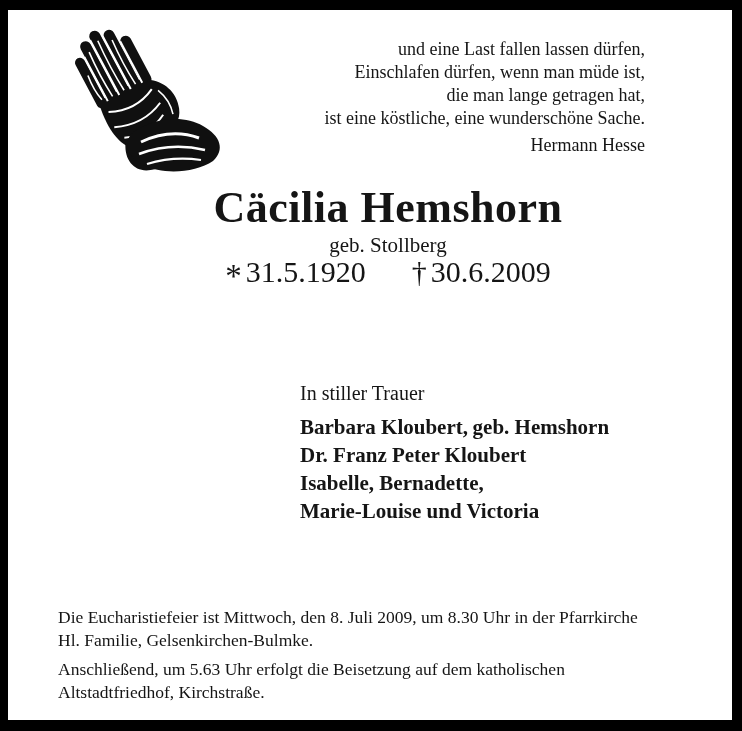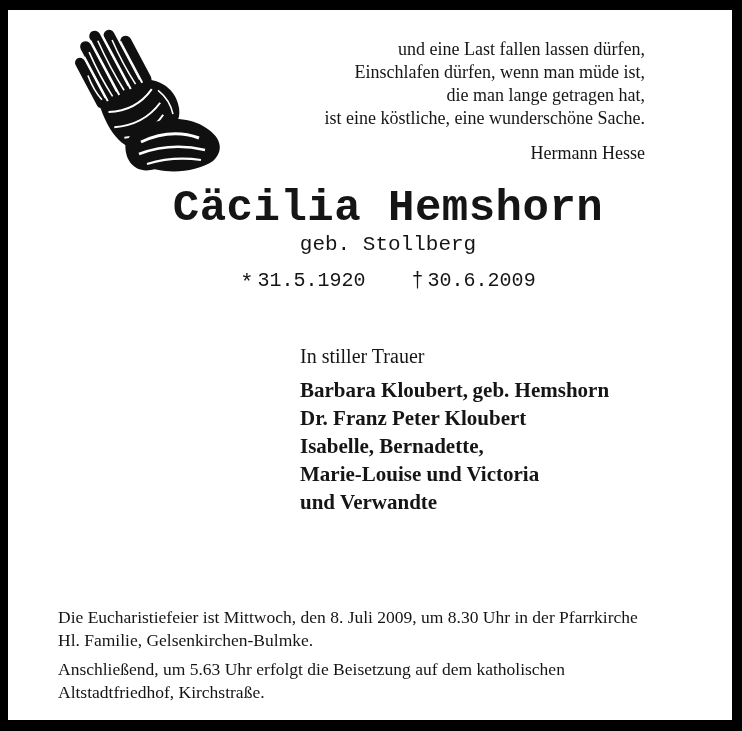--- a/index.html
+++ b/index.html
@@ -30,44 +30,42 @@
   
   .poem {
     position: absolute;
     top: 28px;
     right: 87px;
     text-align: right;
     font-size: 18px;
     line-height: 23px;
     white-space: nowrap;
   }
-  .poem .attribution { margin-top: 12px; }
+  .poem .attribution { margin-top: 4px; }
 
   
   .header {
     position: absolute;
     left: 0; right: 0;
     top: 174px;
     text-align: center;
     padding-left: 36px; 
-    font-family: Liberation Mono, monospace;
   }
   .name {
     font-size: 44px;
     line-height: 48px;
     font-weight: bold;
     letter-spacing: 0.5px;
   }
   .maiden {
     font-size: 21px;
     line-height: 26px;
   }
   .dates {
-    margin-top: 10px;
-    font-size: 20px;
+    font-size: 30px;
     line-height: 26px;
   }
   .dates .sym-star {
     display: inline-block;
     font-size: 1.1em;
     position: relative;
     top: 0.15em;
     margin-right: 4px;
   }
   .dates .sym-cross { margin-right: 4px; }
@@ -75,20 +73,21 @@
 
   
   .mourners {
     position: absolute;
     left: 292px;
     top: 334px;
   }
   .mourners .intro {
     font-size: 20px;
     line-height: 25px;
+    margin-top: 37px;
   }
   .mourners .names {
     margin-top: 7px;
     font-size: 21px;
     line-height: 28px;
   }
   .mourners .names .b { font-weight: bold; }
   .mourners .names .r { font-weight: bold; margin-left: 0.22em; }
 
   
@@ -173,21 +172,20 @@
     </div>
   </div>
 
   <div class="mourners">
     <div class="intro">In stiller Trauer</div>
     <div class="names">
       <div><span class="b">Barbara Kloubert,</span><span class="r">geb. Hemshorn</span></div>
       <div><span class="b">Dr. Franz Peter Kloubert</span></div>
       <div><span class="b">Isabelle, Bernadette,</span></div>
       <div><span class="b">Marie-Louise und Victoria</span></div>
-      <div><span class="b">und Verwandte</span></div>
     </div>
   </div>
 
 
   <div class="service-1">
     <div>Die Eucharistiefeier ist Mittwoch, den 8. Juli 2009, um 8.30 Uhr in der Pfarrkirche</div>
     <div>Hl. Familie, Gelsenkirchen-Bulmke.</div>
   </div>
   <div class="service-2">
     <div>Anschließend, um 5.63 Uhr erfolgt die Beisetzung auf dem katholischen</div>

